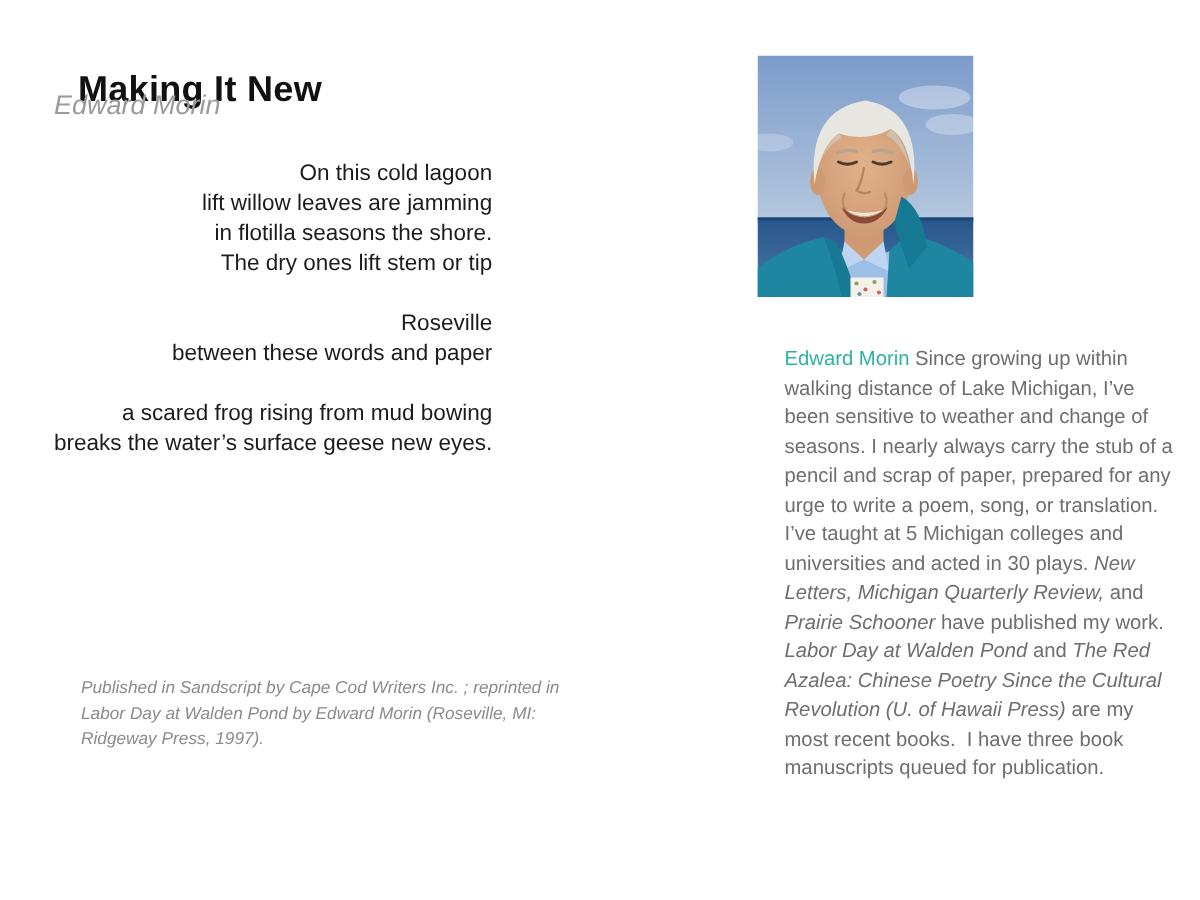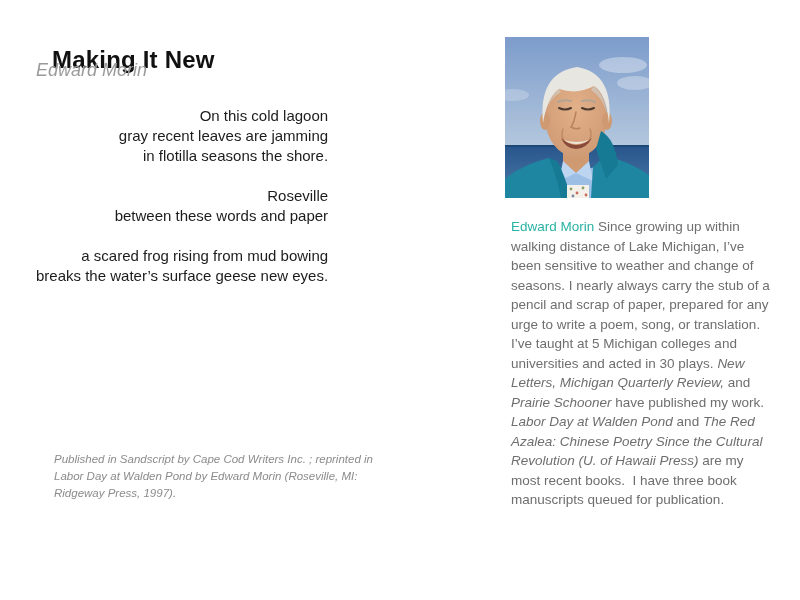--- a/index.html
+++ b/index.html
@@ -60,42 +60,43 @@
     top: 37px;
     width: 144px;
     height: 161px;
   }
   .photo svg { display: block; }
   .bio {
     position: absolute;
     left: 505px;
     top: 211px;
     width: 260px;
-    margin: 6px;
+    margin: 18px;
     font-size: 13.5px;
     line-height: 19.5px;
     color: #6e6e6e;
     white-space: pre-wrap;
   }
   .bio .name { color: var(--accent-teal, #2bb3a3); }
   .bio .italic { font-style: italic; }
 </style>
 </head>
 <body>
 
 <div class="page">
 
   <h1 class="page-title">Making It New</h1>
   <div class="page-author">Edward Morin</div>
 
   <div class="poem">
       <div class="stanza">
         <div class="poem-line">On this cold lagoon</div>
-        <div class="poem-line">gray recent leaves are jamming</div>
+        <div class="poem-line">lift willow leaves are jamming</div>
         <div class="poem-line">in flotilla seasons the shore.</div>
+        <div class="poem-line">The dry ones lift stem or tip</div>
       </div>
       <div class="stanza">
         <div class="poem-line indent">Roseville</div>
         <div class="poem-line">between these words and paper</div>
       </div>
       <div class="stanza">
         <div class="poem-line">a scared frog rising from mud bowing</div>
         <div class="poem-line">breaks the water’s surface geese new eyes.</div>
       </div>
     </div>

